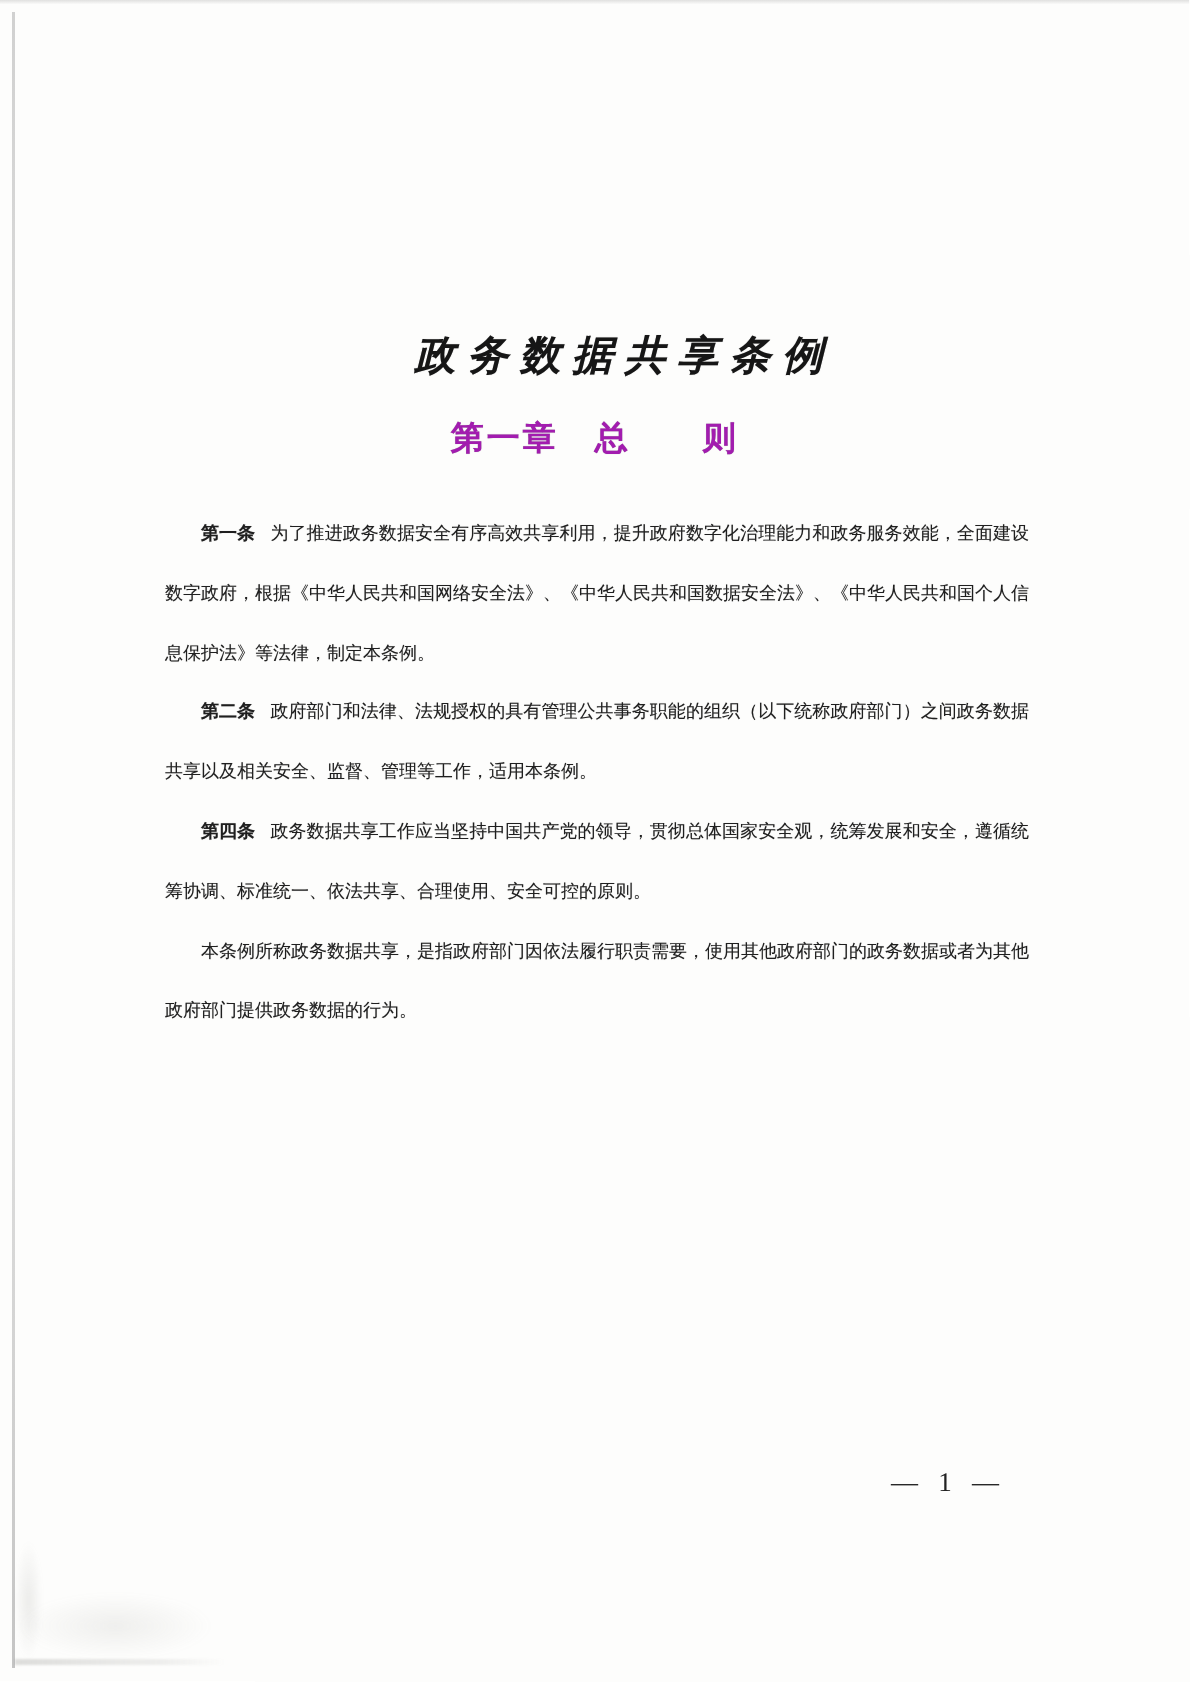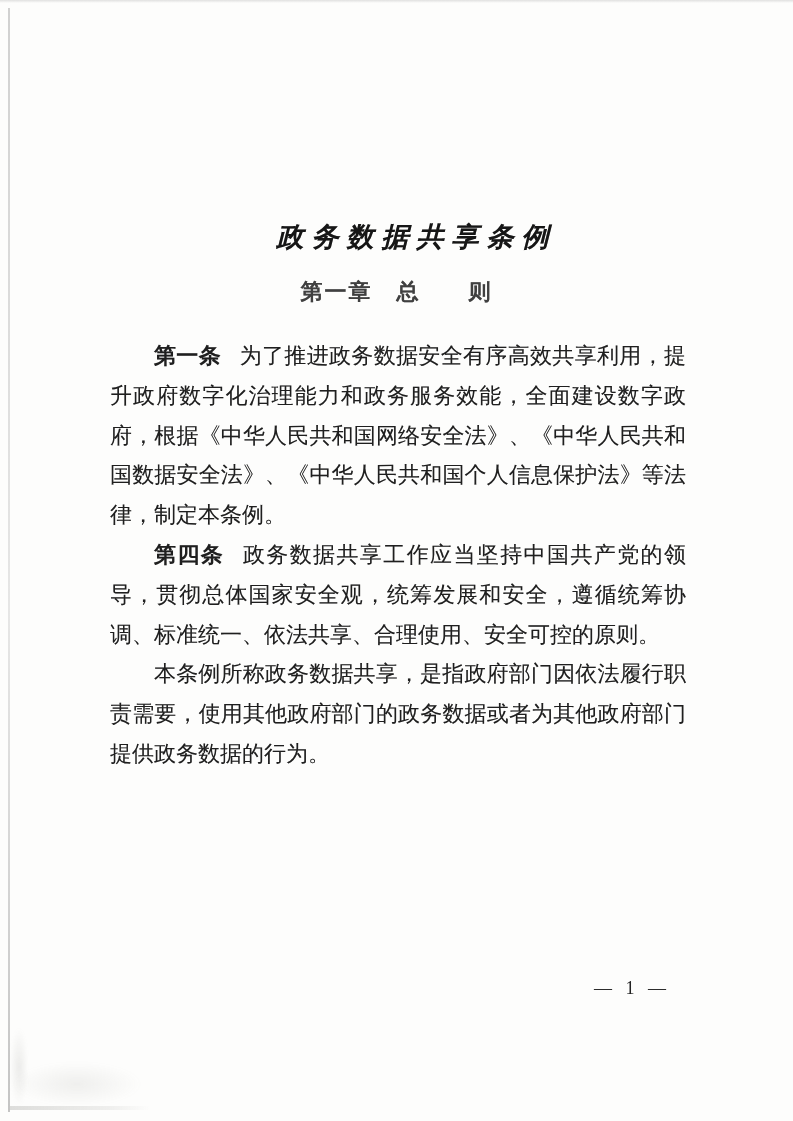--- a/index.html
+++ b/index.html
@@ -77,29 +77,29 @@
   .chapter-heading {
     position: absolute;
     top: 277px;
     left: 0;
     width: 100%;
     margin: 0;
     text-align: center;
     font-size: 22px;
     font-weight: 700;
     letter-spacing: 2px;
-    color: #404040;
+    color: #a21caf;
     text-shadow: 0 0 0.5px rgba(20,20,20,0.4);
   }
   .body-text {
     position: absolute;
     top: 336px;
     left: 110px;
     width: 576px;
-    font-size: 22px;
+    font-size: 12px;
     line-height: 39.8px;
     text-align: justify;
     text-shadow: 0 0 0.5px rgba(25,25,25,0.35);
   }
   .para {
     margin: 0;
     padding: 0;
     text-indent: 2em;
   }
   .art-label {
@@ -133,20 +133,21 @@
   <div class="scan-smudge-3"></div>
 
   <h1 class="doc-title">政务数据共享条例</h1>
 
   <h2 class="chapter-heading">第一章　总　　则</h2>
 
   <div class="body-text">
 
     <p class="para"><b class="art-label">第一条</b><span>为了推进政务数据安全有序高效共享利用，提升政府数字化治理能力和政务服务效能，全面建设数字政府，根据《中华人民共和国网络安全法》、《中华人民共和国数据安全法》、《中华人民共和国个人信息保护法》等法律，制定本条例。</span></p>
 
+    <p class="para"><b class="art-label">第二条</b><span>政府部门和法律、法规授权的具有管理公共事务职能的组织（以下统称政府部门）之间政务数据共享以及相关安全、监督、管理等工作，适用本条例。</span></p>
 
 
     <p class="para"><b class="art-label">第四条</b><span>政务数据共享工作应当坚持中国共产党的领导，贯彻总体国家安全观，统筹发展和安全，遵循统筹协调、标准统一、依法共享、合理使用、安全可控的原则。</span></p>
 
     <p class="para"><b class="art-label"></b><span>本条例所称政务数据共享，是指政府部门因依法履行职责需要，使用其他政府部门的政务数据或者为其他政府部门提供政务数据的行为。</span></p>
 
   </div>
 
   <div class="page-number">— 1 —</div>
 

